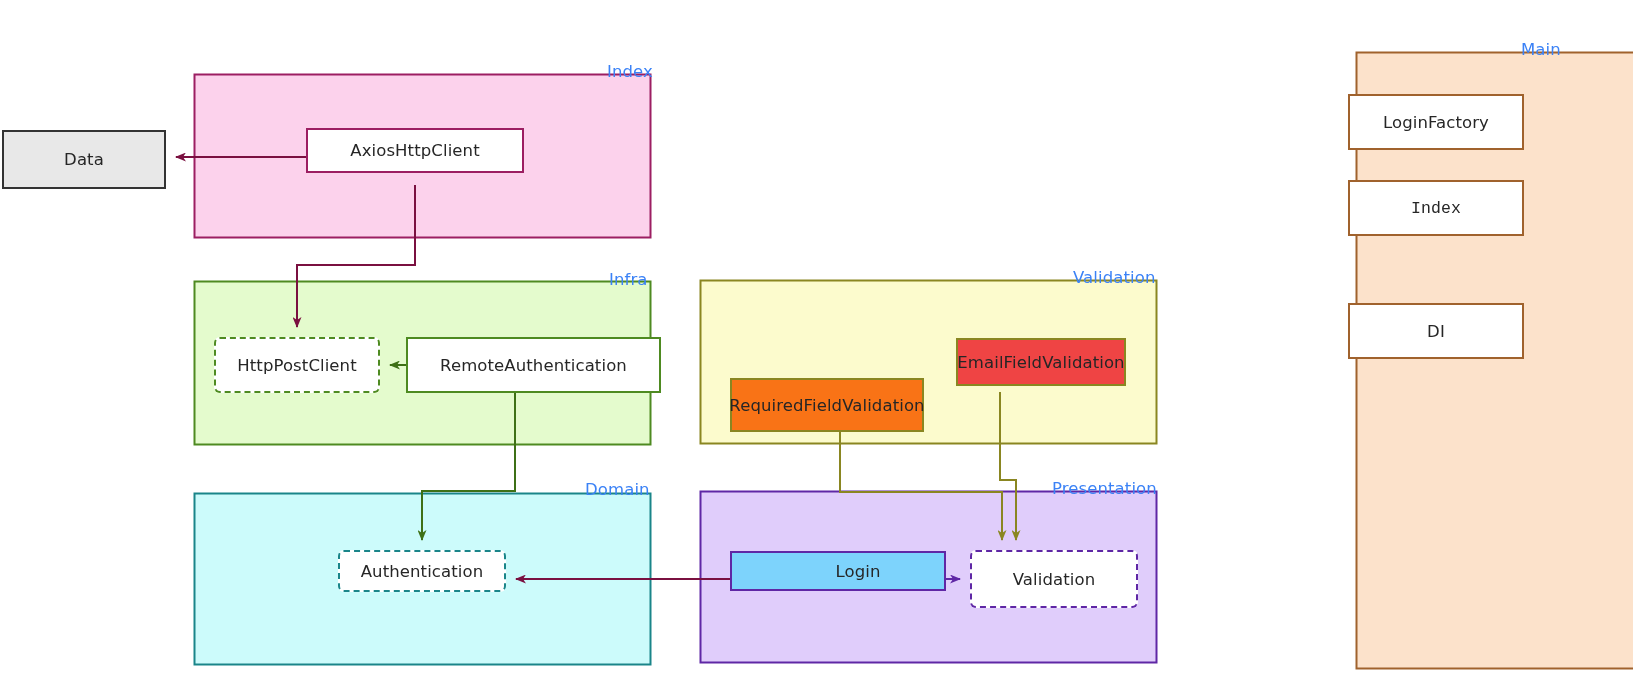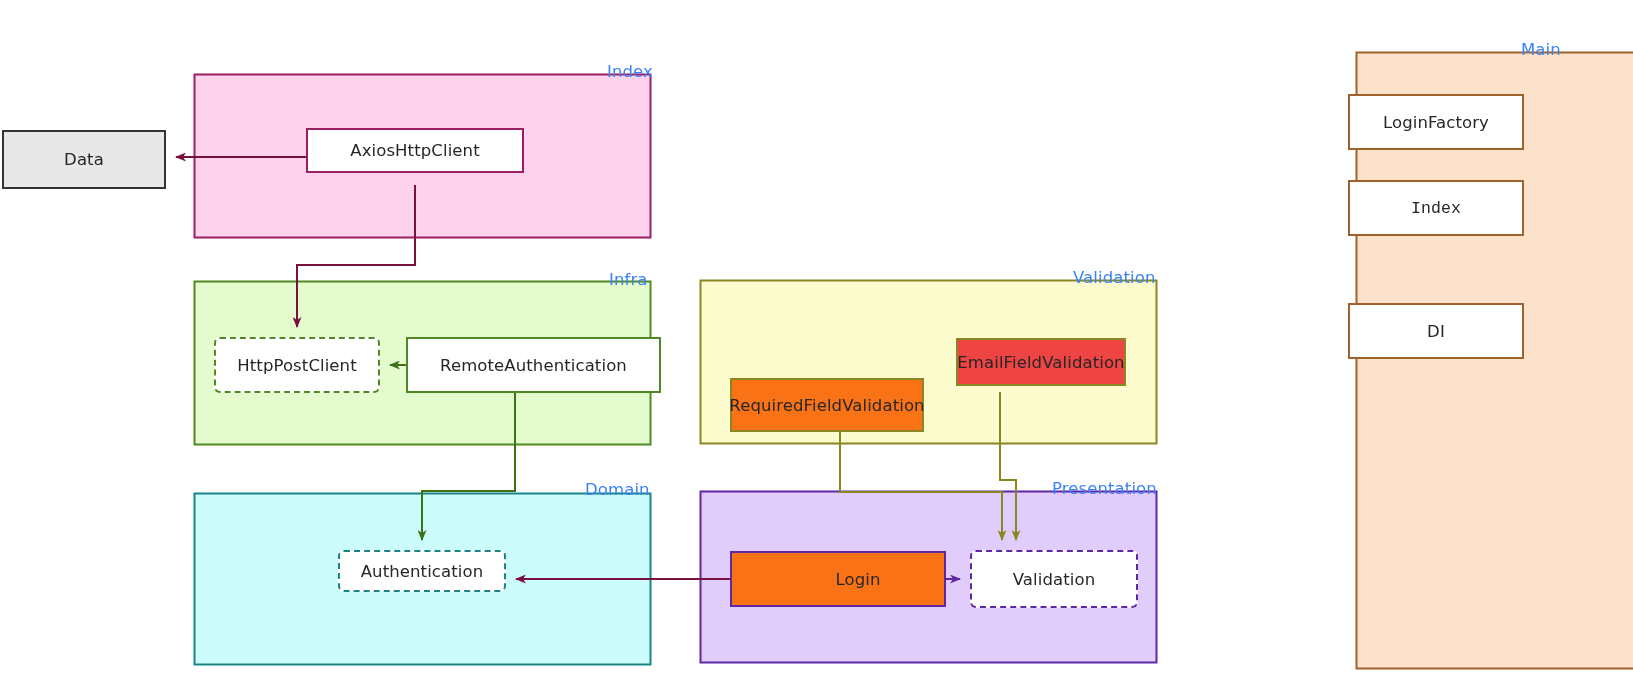--- a/index.html
+++ b/index.html
@@ -112,21 +112,21 @@
       </div>
       <div class="node" style="left: 730px; top: 338px; width: 194px; height: 54px; background: #f97316; border: 2px solid rgb(138, 134, 33); margin-top: 40px;">
         <span>RequiredFieldValidation</span>
       </div>
       <div class="node" style="left: 956px; top: 338px; width: 170px; height: 48px; background: #ef4444; border: 2px solid rgb(138, 134, 33);">
         <span>EmailFieldValidation</span>
       </div>
       <div class="node dashed" style="left: 338px; top: 550px; width: 168px; height: 42px; background: rgb(255, 255, 255); border: 2.5px dashed rgb(26, 133, 137);">
         <span>Authentication</span>
       </div>
-      <div class="node" style="left: 730px; top: 551px; width: 216px; height: 56px; background: #f97316; border: 2px solid rgb(95, 39, 165); padding-left: 40px;">
+      <div class="node" style="left: 730px; top: 551px; width: 216px; height: 40px; background: #7dd3fc; border: 2px solid rgb(95, 39, 165); padding-left: 40px;">
         <span>Login</span>
       </div>
       <div class="node dashed" style="left: 970px; top: 550px; width: 168px; height: 58px; background: rgb(255, 255, 255); border: 2.5px dashed rgb(95, 39, 165);">
         <span>Validation</span>
       </div>
       <div class="node" style="left: 1348px; top: 94px; width: 176px; height: 56px; background: rgb(255, 255, 255); border: 2px solid rgb(160, 98, 45);">
         <span>LoginFactory</span>
       </div>
       <div class="node" style="left: 1348px; top: 180px; width: 176px; height: 56px; background: rgb(255, 255, 255); border: 2px solid rgb(160, 98, 45); font-family: Liberation Mono, monospace;">
         <span>Index</span>

